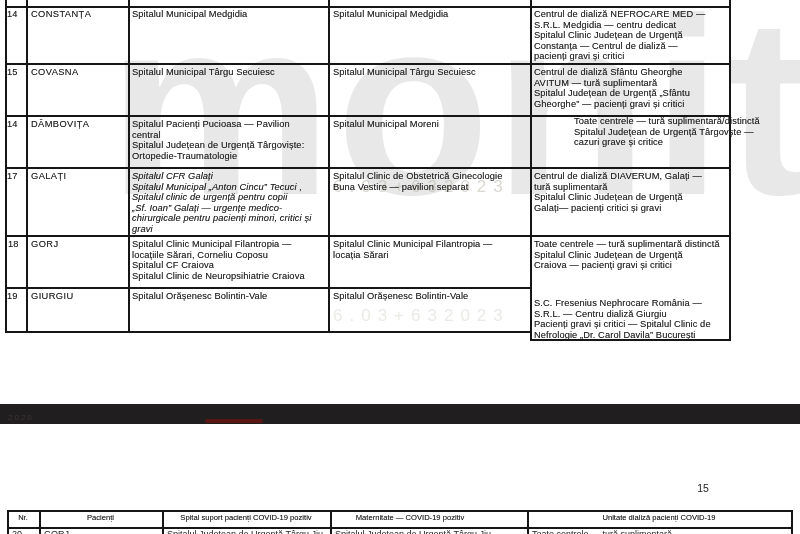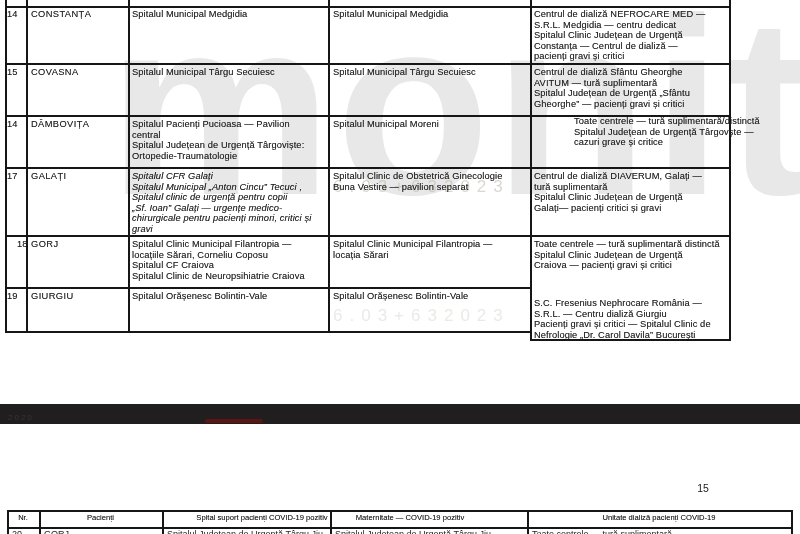--- a/index.html
+++ b/index.html
@@ -133,21 +133,21 @@
 „Sf. Ioan” Galați — urgențe medico-
 chirurgicale pentru pacienți minori, critici și
 gravi</div>
     <div class="cell" style="left:333px;top:171px;width:195px;">Spitalul Clinic de Obstetrică Ginecologie
 Buna Vestire — pavilion separat</div>
     <div class="cell" style="left:534px;top:171px;width:193px;">Centrul de dializă DIAVERUM, Galați —
 tură suplimentară
 Spitalul Clinic Județean de Urgență
 Galați— pacienți critici și gravi</div>
 
-    <div class="cell nr" style="left:17px;top:239px;width:19px;">18</div>
+    <div class="cell nr" style="left:8px;top:239px;width:19px;">18</div>
     <div class="cell county" style="left:31px;top:239px;width:94px;">GORJ</div>
     <div class="cell" style="left:132px;top:239px;width:194px;">Spitalul Clinic Municipal Filantropia —
 locațiile Sărari, Corneliu Coposu
 Spitalul CF Craiova
 Spitalul Clinic de Neuropsihiatrie Craiova</div>
     <div class="cell" style="left:333px;top:239px;width:195px;">Spitalul Clinic Municipal Filantropia —
 locația Sărari</div>
     <div class="cell" style="left:534px;top:239px;width:193px;">Toate centrele — tură suplimentară distinctă
 Spitalul Clinic Județean de Urgență
 Craiova — pacienți gravi și critici</div>
@@ -176,21 +176,21 @@
     <div class="vl" style="left:162px;top:510px;height:24px;"></div>
     <div class="vl" style="left:330px;top:510px;height:24px;"></div>
     <div class="vl" style="left:527px;top:510px;height:24px;"></div>
     <div class="vl" style="left:791px;top:510px;height:24px;"></div>
 
     <div class="hl" style="left:7px;top:510px;width:786px;"></div>
     <div class="hl" style="left:7px;top:527px;width:786px;"></div>
 
     <div class="hdr" style="left:7px;width:32px;">Nr.</div>
     <div class="hdr" style="left:39px;width:123px;">Pacienți</div>
-    <div class="hdr" style="left:162px;width:168px;margin-left:16px;">Spital suport pacienți COVID-19 pozitiv</div>
+    <div class="hdr" style="left:162px;width:168px;">Spital suport pacienți COVID-19 pozitiv</div>
     <div class="hdr" style="left:330px;width:160px;">Maternitate — COVID-19 pozitiv</div>
     <div class="hdr" style="left:527px;width:264px;">Unitate dializă pacienți COVID-19</div>
 
     <div class="partial" style="left:12px;width:24px;">20</div>
     <div class="partial" style="left:44px;width:110px;">GORJ</div>
     <div class="partial" style="left:167px;width:160px;">Spitalul Județean de Urgență Târgu Jiu</div>
     <div class="partial" style="left:335px;width:188px;">Spitalul Județean de Urgență Târgu Jiu</div>
     <div class="partial" style="left:532px;width:255px;">Toate centrele — tură suplimentară</div>
   </div>
 

